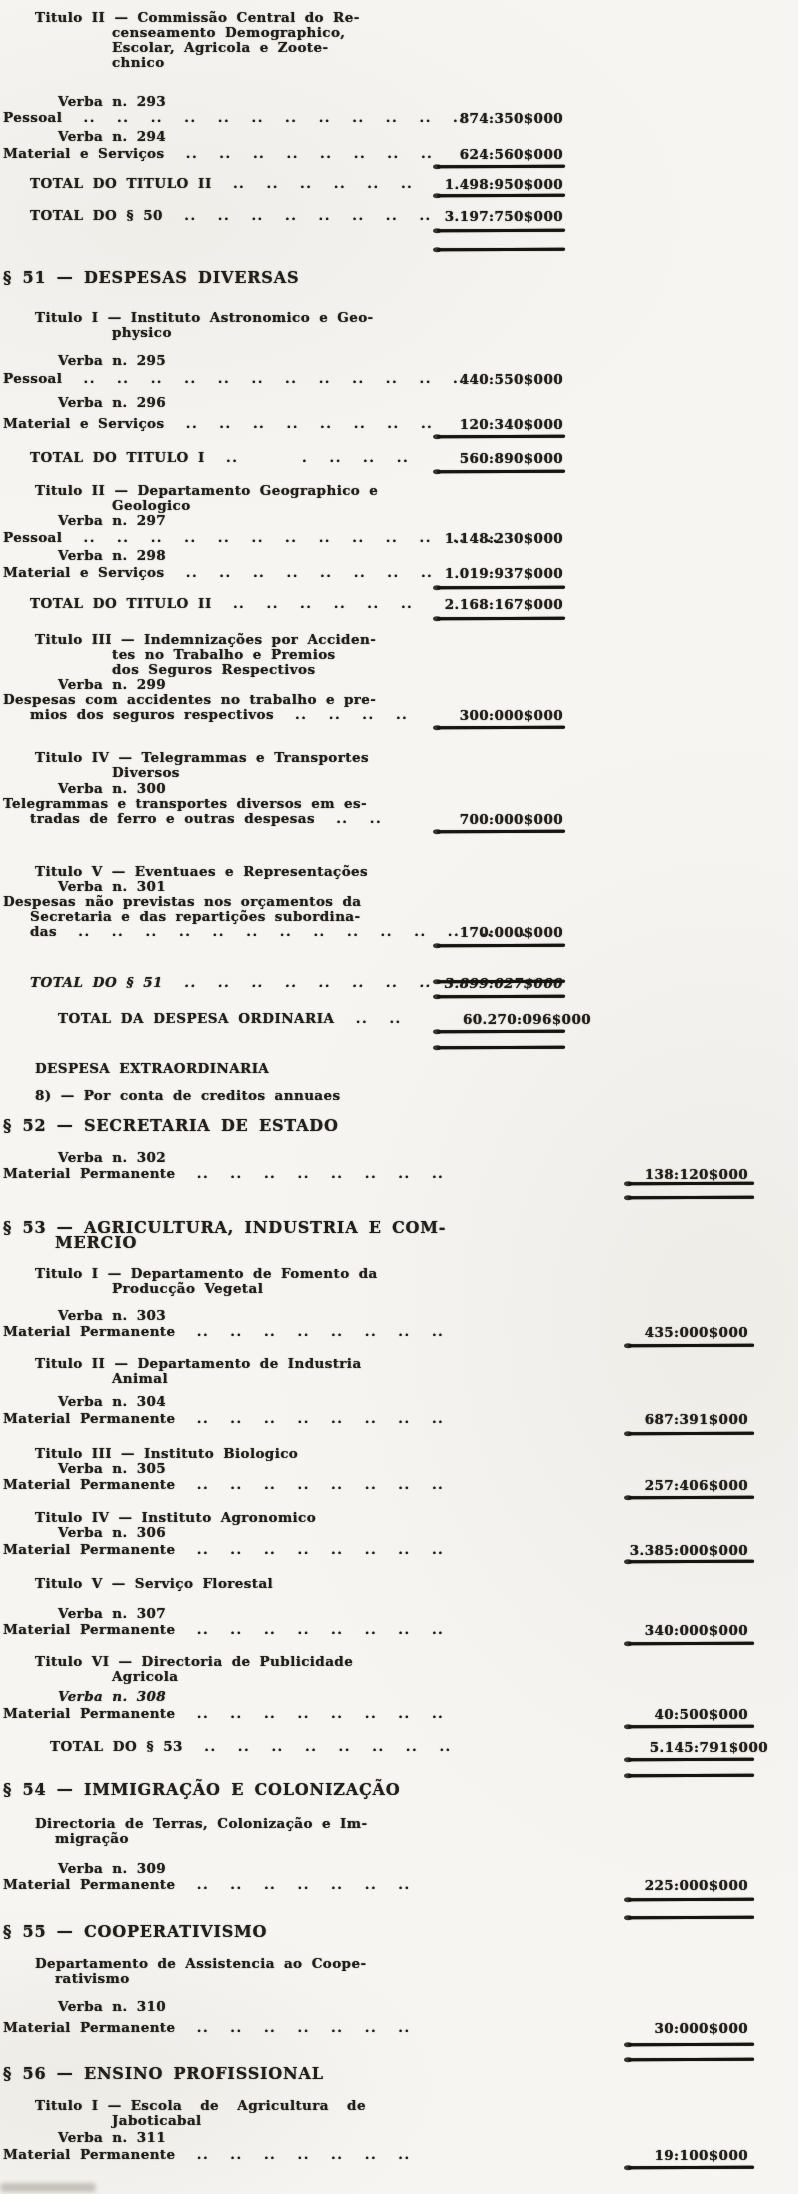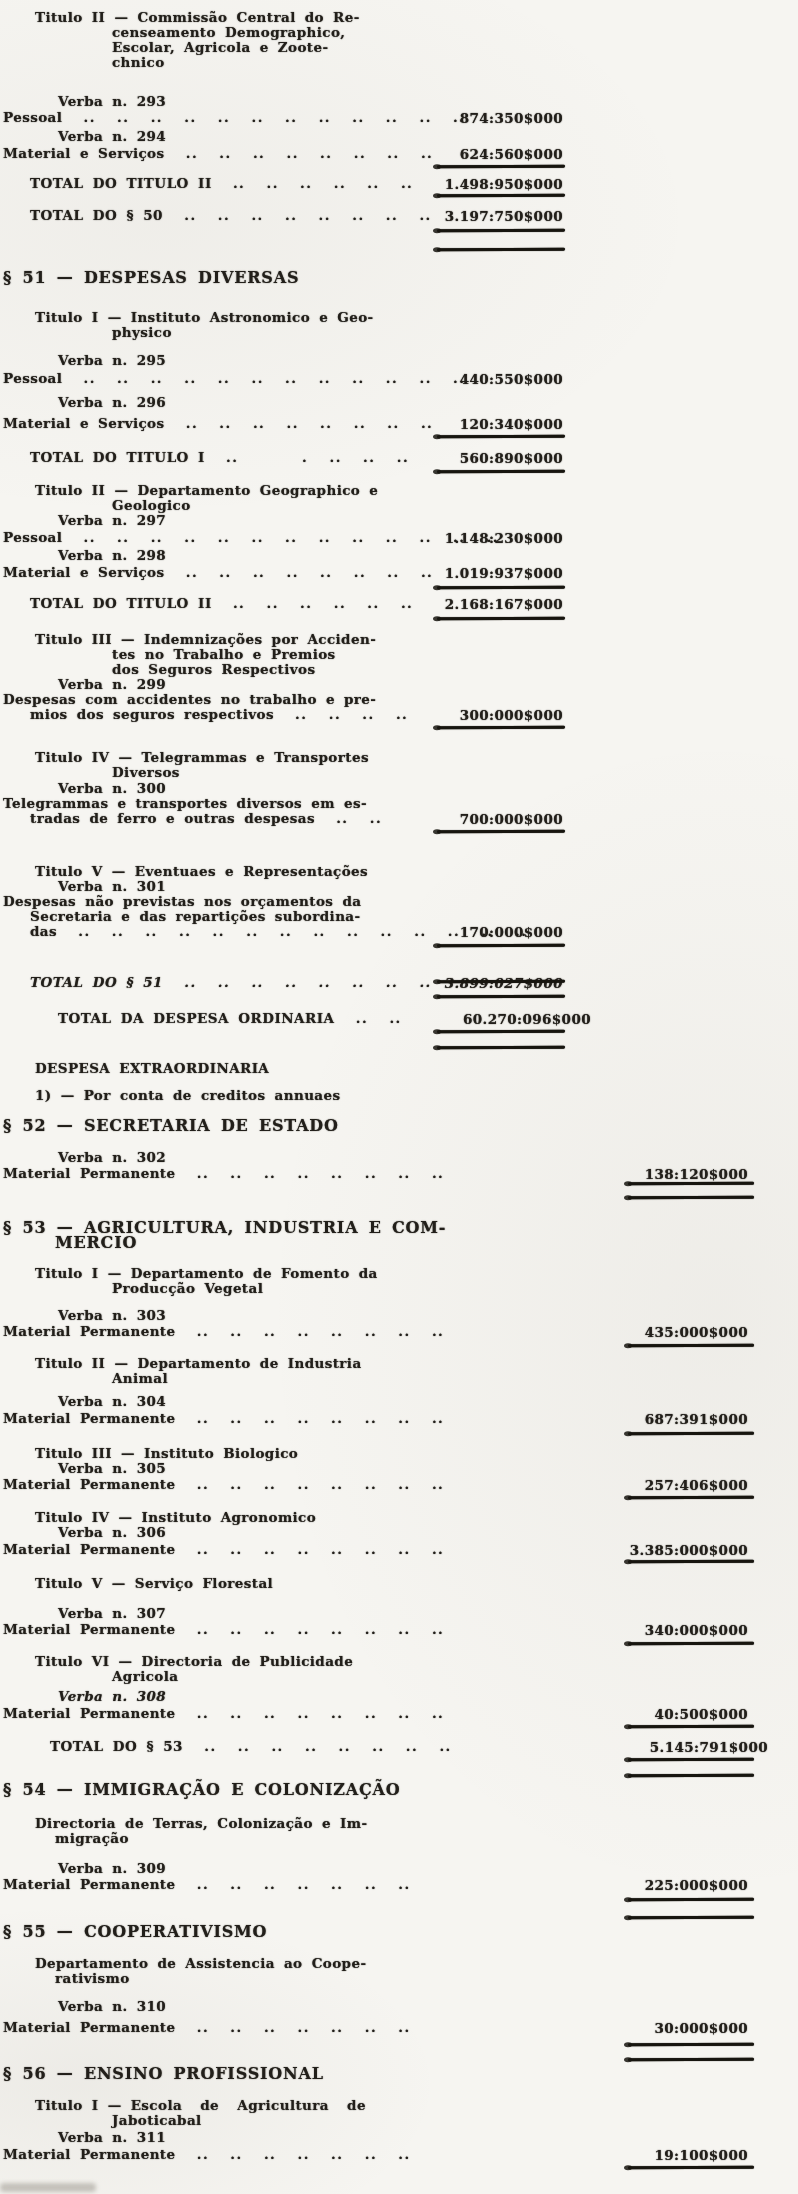--- a/index.html
+++ b/index.html
@@ -208,21 +208,21 @@
     <div class="blk b-total" style="top: 1011px; padding-left: 28px;">
       <div class="ln"><span>TOTAL DA DESPESA ORDINARIA</span><span class="dots"> .. ..</span></div>
       <div class="val colA">60.270:096$000</div>
     </div>
     <div class="rule colA" style="top: 1030px;"></div>
     <div class="rule colA" style="top: 1046px;"></div>
     <div class="blk b-bold" style="top: 1061px;">
       <div class="ln">DESPESA EXTRAORDINARIA</div>
     </div>
     <div class="blk b-bold" style="top: 1088px;">
-      <div class="ln">1) — Por conta de creditos annuaes</div>
+      <div class="ln">8) — Por conta de creditos annuaes</div>
     </div>
     <div class="blk b-section" style="top: 1118px;">
       <div class="ln">§ 52 — SECRETARIA DE ESTADO</div>
     </div>
     <div class="blk b-verba" style="top: 1150px;">
       <div class="ln">Verba n. 302</div>
     </div>
     <div class="blk b-entry" style="top: 1166px;">
       <div class="ln"><span>Material Permanente</span><span class="dots"> .. .. .. .. .. .. .. ..</span></div>
       <div class="val colB">138:120$000</div>

